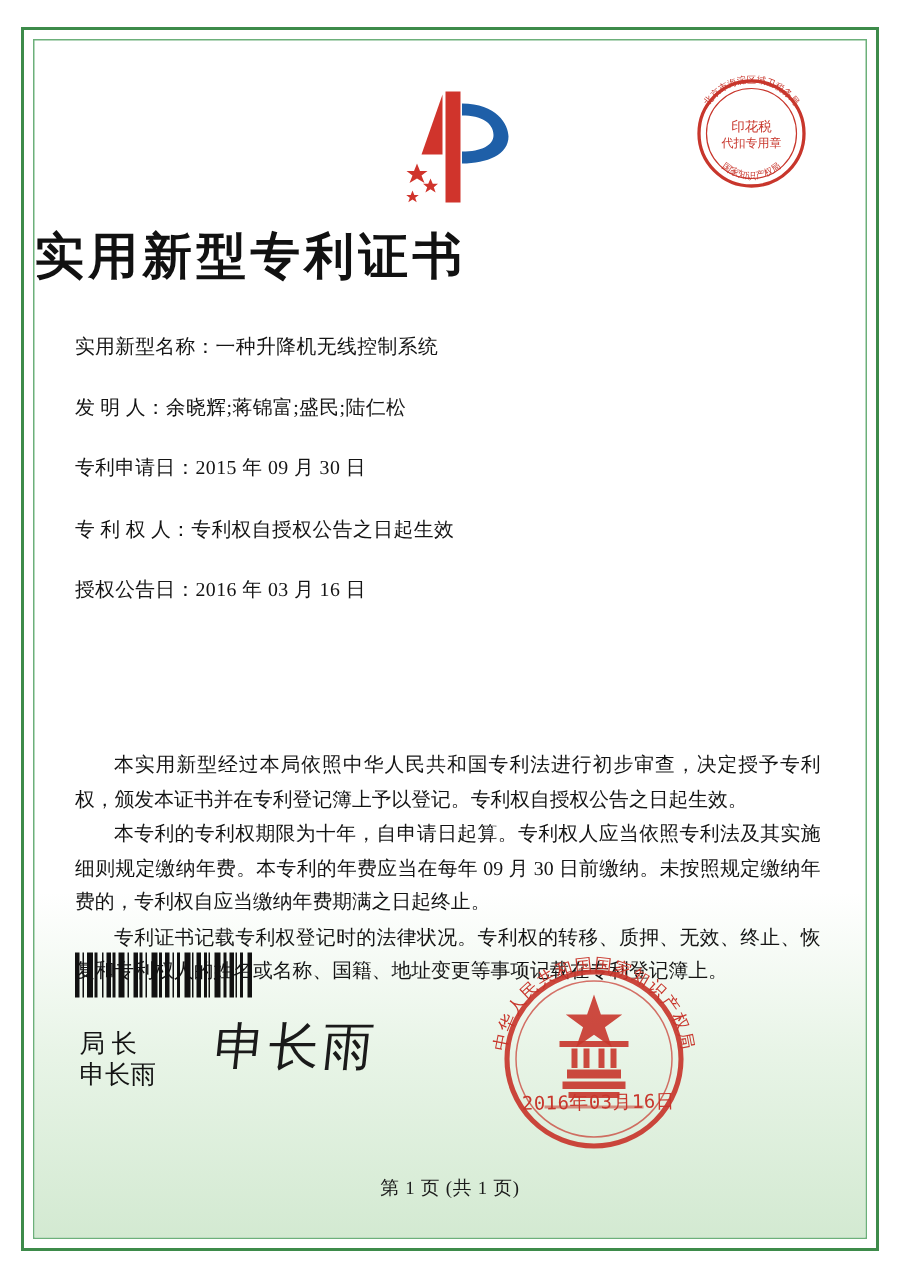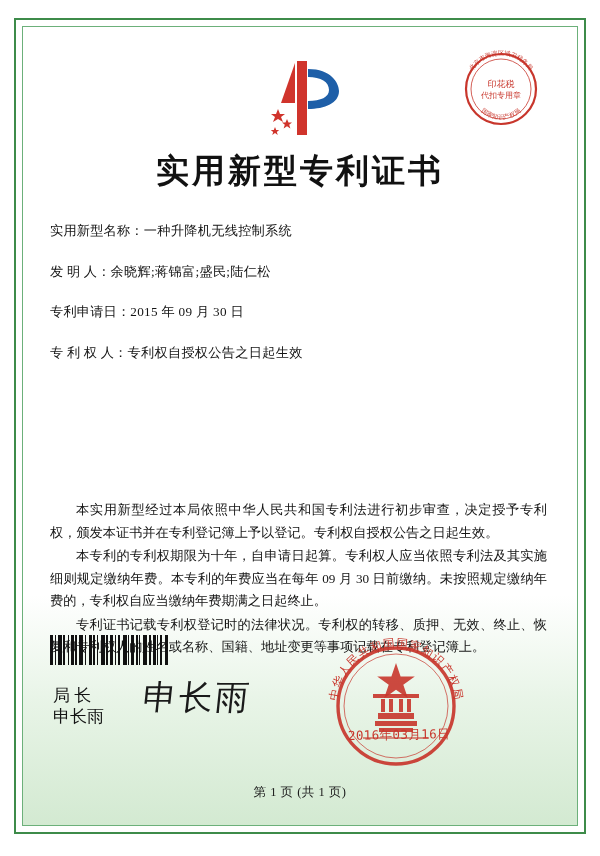--- a/index.html
+++ b/index.html
@@ -81,21 +81,21 @@
     width: 96px;
     height: 96px;
   }
 
   
   .doc-title {
     position: absolute;
     left: 0;
     right: 0;
     top: 122px;
-    text-align: center;
+    text-align: left;
     font-family: Liberation Sans, sans-serif;
     font-size: 33px;
     font-weight: 700;
     letter-spacing: 3px;
     color: #111111;
   }
 
   
   .fields {
     position: absolute;
@@ -250,20 +250,23 @@
       </div>
       <div class="field-row">
         <span class="field-label">发 明 人：</span><span class="field-value">余晓辉;蒋锦富;盛民;陆仁松</span>
       </div>
       <div class="field-row">
         <span class="field-label">专利申请日：</span><span class="field-value">2015 年 09 月 30 日</span>
       </div>
       <div class="field-row">
         <span class="field-label">专 利 权 人：</span><span class="field-value">专利权自授权公告之日起生效</span>
       </div>
+      <div class="field-row">
+        <span class="field-label">授权公告日：</span><span class="field-value">2016 年 03 月 16 日</span>
+      </div>
     </div>
 
     <div class="paras">
       <p class="para">本实用新型经过本局依照中华人民共和国专利法进行初步审查，决定授予专利权，颁发本证书并在专利登记簿上予以登记。专利权自授权公告之日起生效。</p>
       <p class="para">本专利的专利权期限为十年，自申请日起算。专利权人应当依照专利法及其实施细则规定缴纳年费。本专利的年费应当在每年 09 月 30 日前缴纳。未按照规定缴纳年费的，专利权自应当缴纳年费期满之日起终止。</p>
       <p class="para">专利证书记载专利权登记时的法律状况。专利权的转移、质押、无效、终止、恢复和专利权人的姓名或名称、国籍、地址变更等事项记载在专利登记簿上。</p>
     </div>
 
     <div class="barcode">
       <i style="width:3px"></i>

